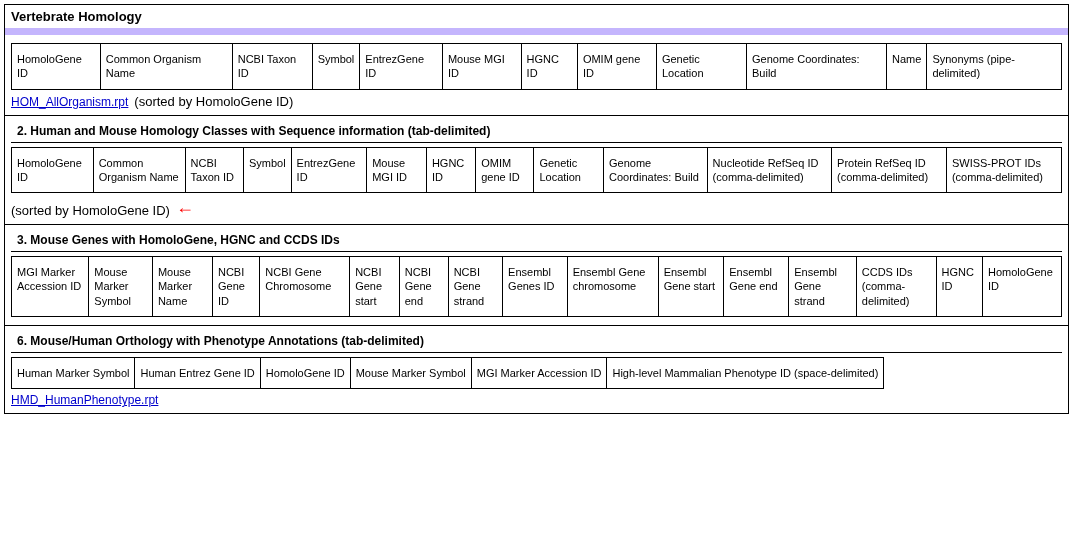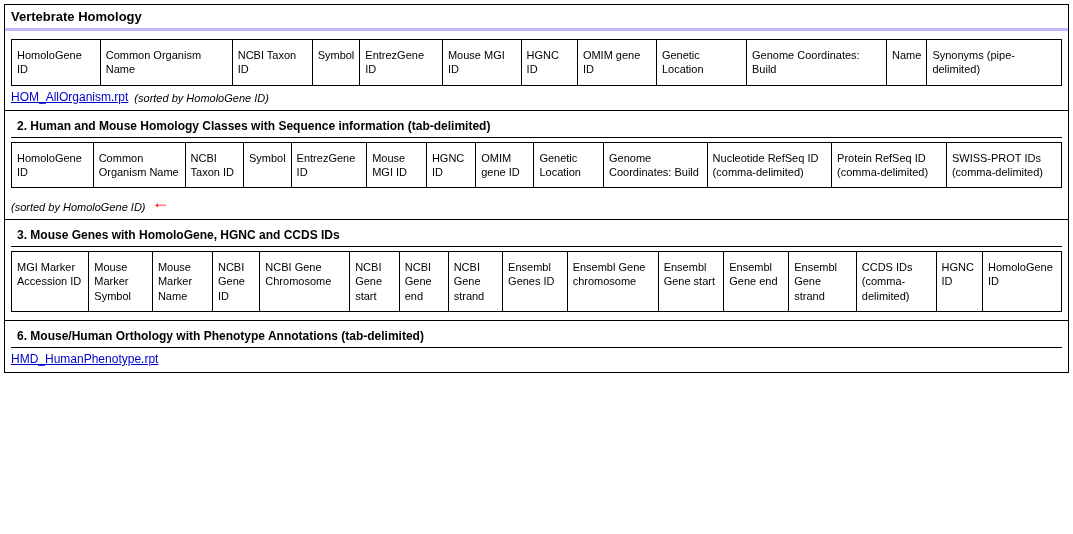--- a/index.html
+++ b/index.html
@@ -16,21 +16,21 @@
     }
     .section-title {
       font-weight: bold;
       padding: 4px 6px;
       border-bottom: 1px solid #000;
       background: #fff;
     }
     .page-title {
       font-weight: bold;
       padding: 4px 6px;
-      border-bottom: 3px solid #c4b5fd;
+      border-bottom: 7px solid #c4b5fd;
       background: #fff;
       font-size: 13px;
     }
     .section {
       border-bottom: 1px solid #000;
       padding: 4px 6px;
     }
     .section:last-child {
       border-bottom: none;
     }
@@ -55,22 +55,21 @@
       margin: 4px 0 2px 0;
       display: flex;
       align-items: flex-end;
       gap: 6px;
     }
     .arrow {
       color: red;
       font-size: 18px;
     }
     .sorted-text {
-      font-size: 11px;
-      font-style: italic;
+      font-size: 13px;
     }
   </style>
 </head>
 <body>
 
 <div class="main-container">
 
   <div class="page-title">Vertebrate Homology</div>
 
   <div class="section">
@@ -146,19 +145,31 @@
         <td>CCDS IDs (comma-delimited)</td>
         <td>HGNC ID</td>
         <td>HomoloGene ID</td>
       </tr>
     </tbody>
       </table>
   </div>
 
   <div class="section">
     <div class="section-title">6. Mouse/Human Orthology with Phenotype Annotations (tab-delimited)</div>
+    <table class="col-table">
+      <tbody>
+          <tr>
+        <td>Human Marker Symbol</td>
+        <td>Human Entrez Gene ID</td>
+        <td>HomoloGene ID</td>
+        <td>Mouse Marker Symbol</td>
+        <td>MGI Marker Accession ID</td>
+        <td>High-level Mammalian Phenotype ID (space-delimited)</td>
+      </tr>
+    </tbody>
+      </table>
     <div class="link-line">
       <a class="link">HMD_HumanPhenotype.rpt</a>
         <span class="sorted-text"></span>
     </div>
   </div>
 
 </div>
 
 </body></html>

